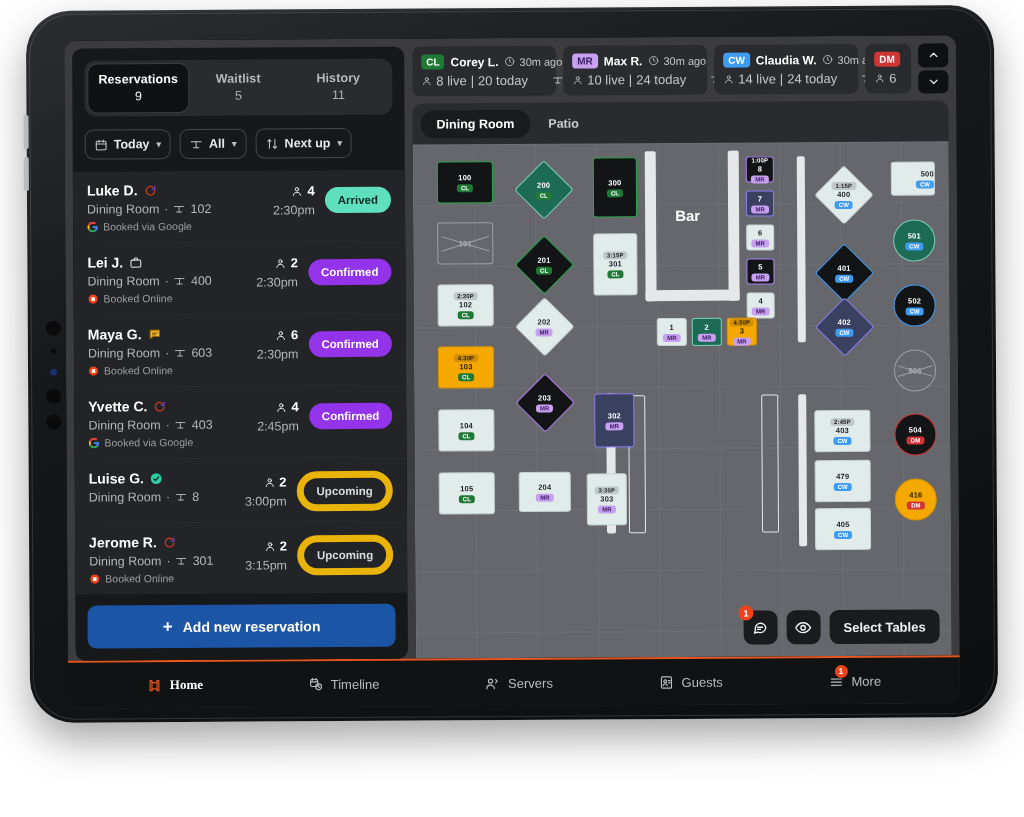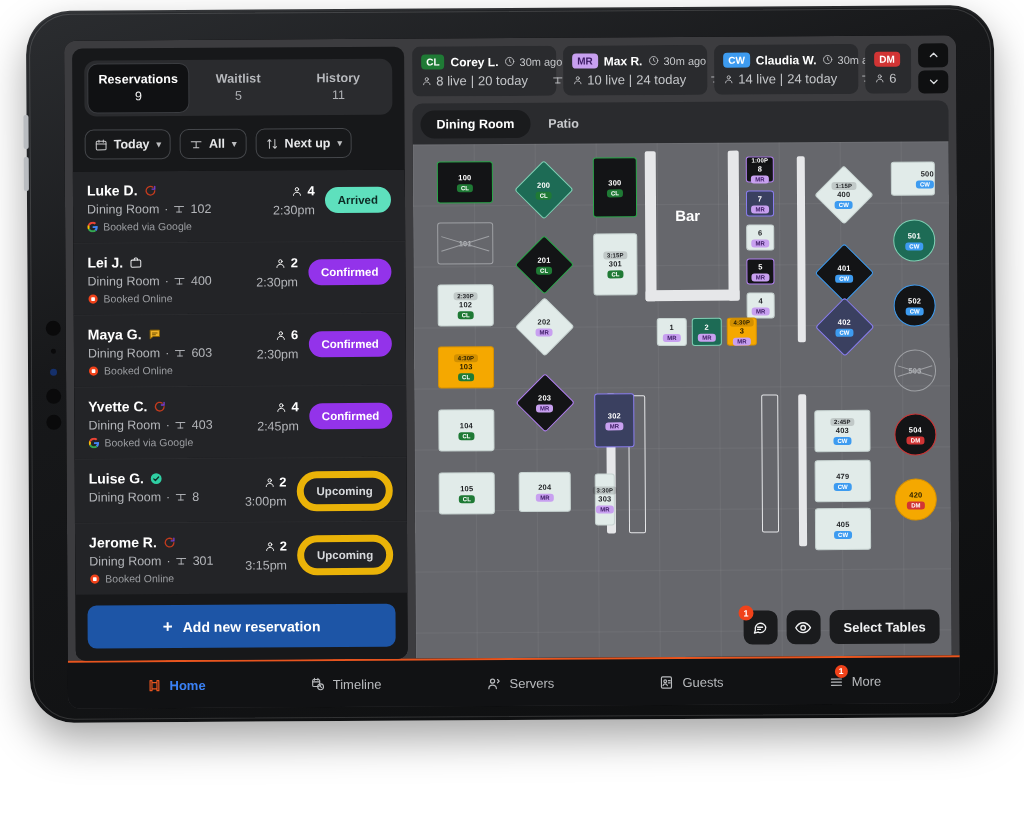--- a/index.html
+++ b/index.html
@@ -190,21 +190,21 @@
 
   
   .bottom-nav {
     height: 48px; flex: 0 0 48px;
     background: #111214;
     border-top: 2px solid #e8551f;
     display: flex; align-items: center; justify-content: space-around;
     padding: 0 26px;
   }
   .nav-item { display: flex; align-items: center; gap: 8px; color: #b9bbbe; font-size: 13px; cursor: pointer; position: relative; }
-  .nav-item.active { color: #3b82f6; font-weight: 700; }
+  .nav-item.active { color: #ffffff; font-weight: 700; font-family: Liberation Serif, serif; }
   .nav-badge { position: absolute; top: -9px; left: 6px; background: #f0421a; color: #fff; font-size: 8.5px; font-weight: 700; border-radius: 50%; width: 13px; height: 13px; display: flex; align-items: center; justify-content: center; }
   svg { display: block; }
 </style>
 </head>
 <body>
 
 <div id="stage">
 
   <div class="device-outer">
     <div class="device-edge"></div>
@@ -799,21 +799,21 @@
                   </div>
                   <div class="tbl rect" style="left: 180px; top: 90px; width: 44px; height: 62px; background: rgb(225, 235, 233); border: 1.5px solid rgb(199, 211, 209); color: rgb(29, 31, 34);">
                     <div class="ttime">3:15P</div>
                     <div class="tnum">301</div>
                     <div class="tsrv" style="background:#1f7a35;color:#fff">CL</div>
                   </div>
                   <div class="tbl rect" style="left: 180px; top: 250px; width: 40px; height: 54px; background: rgb(58, 64, 96); border: 1.5px solid rgb(138, 125, 240); color: rgb(255, 255, 255);">
                     <div class="tnum">302</div>
                     <div class="tsrv" style="background:#c8a0f0;color:#3b1a63">MR</div>
                   </div>
-                  <div class="tbl rect" style="left: 180px; top: 330px; width: 20px; height: 52px; background: rgb(225, 235, 233); border: 1.5px solid rgb(199, 211, 209); color: rgb(29, 31, 34);">
+                  <div class="tbl rect" style="left: 172px; top: 330px; width: 40px; height: 52px; background: rgb(225, 235, 233); border: 1.5px solid rgb(199, 211, 209); color: rgb(29, 31, 34);">
                     <div class="ttime">3:30P</div>
                     <div class="tnum">303</div>
                     <div class="tsrv" style="background:#c8a0f0;color:#3b1a63">MR</div>
                   </div>
                   <div class="tbl rect" style="left: 333px; top: 14px; width: 28px; height: 26px; background: rgb(19, 20, 22); border: 1.5px solid rgb(176, 126, 240); color: rgb(255, 255, 255);">
                     <div class="ttime">1:00P</div>
                     <div class="tnum">8</div>
                     <div class="tsrv" style="background:#c8a0f0;color:#3b1a63">MR</div>
                   </div>
                   <div class="tbl rect" style="left: 333px; top: 48px; width: 28px; height: 26px; background: rgb(58, 64, 96); border: 1.5px solid rgb(138, 125, 240); color: rgb(255, 255, 255);">
@@ -890,21 +890,21 @@
                     <div class="tsrv" style="background:#3d9bf0;color:#fff">CW</div>
                   </div>
                   <div class="tbl circ empty-x" style="left: 480px; top: 208px; width: 42px; height: 42px; color: rgb(185, 188, 192);">
                     <div class="tnum">503</div>
                   </div>
                   <div class="tbl circ" style="left: 480px; top: 272px; width: 42px; height: 42px; background: rgb(19, 20, 22); border: 1.5px solid rgb(209, 52, 52); color: rgb(255, 255, 255);">
                     <div class="tnum">504</div>
                     <div class="tsrv" style="background:#d13434;color:#fff">DM</div>
                   </div>
                   <div class="tbl circ" style="left: 480px; top: 337px; width: 42px; height: 42px; background: rgb(245, 168, 0); border: 1.5px solid rgb(217, 146, 0); color: rgb(43, 32, 0);">
-                    <div class="tnum">420</div>
+                    <div class="tnum">416</div>
                     <div class="tsrv" style="background:#d13434;color:#fff">DM</div>
                   </div>
                   <div class="zone-label" style="left: 262px; top: 64px;">Bar</div>
                 </div>
             </div>
           </div>
         </div>
 
         <div class="bottom-nav" id="bottom-nav">
             <div class="nav-item active">

